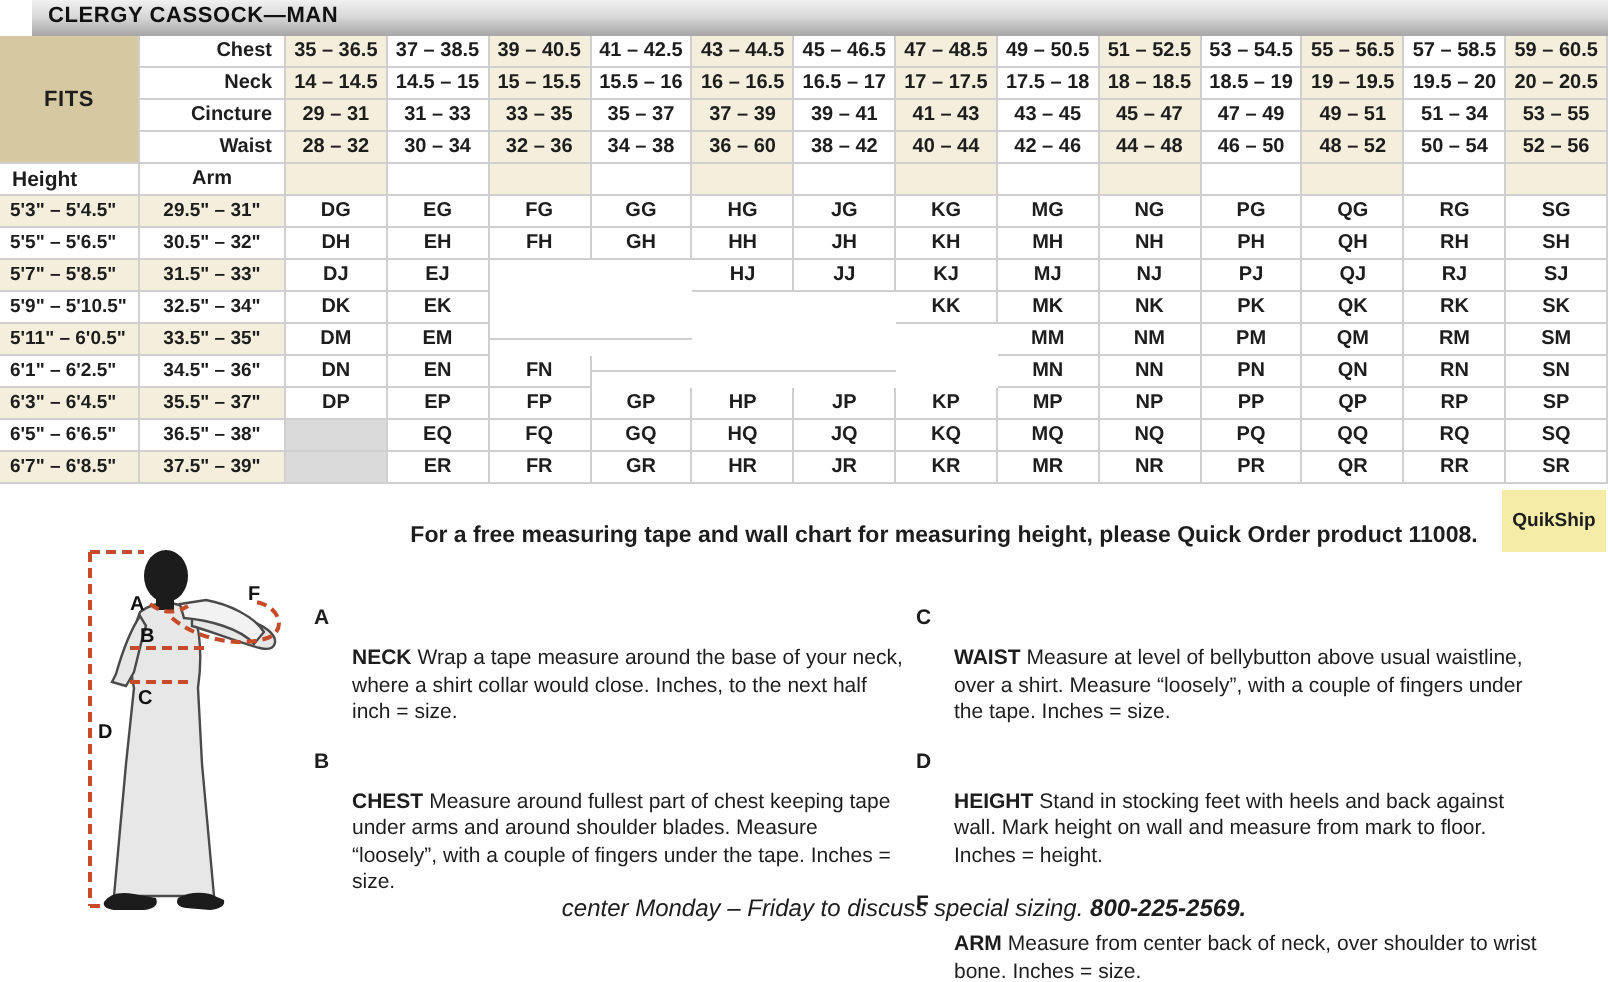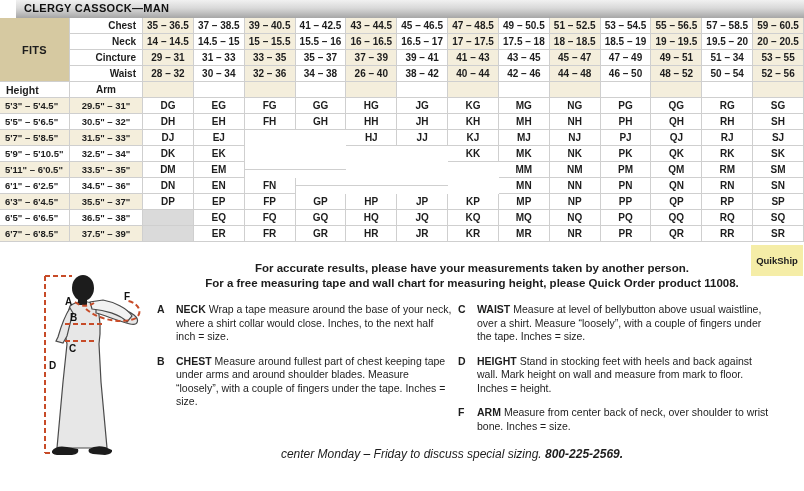--- a/index.html
+++ b/index.html
@@ -37,21 +37,21 @@
   
   #notes{position:absolute;left:140px;top:261px;width:664px;text-align:center;
     font-size:11.5px;font-weight:bold;line-height:15px;}
 
   
   .instr-col{position:absolute;top:303px;display:flex;flex-direction:column;gap:11px;}
   #instr-left{left:157px;width:296px;}
   #instr-right{left:458px;width:312px;}
   .instr-item{display:flex;align-items:flex-start;}
   .instr-letter{flex:0 0 19px;font-weight:bold;font-size:10.5px;line-height:13.5px;}
-  .instr-text{font-size:10.5px;line-height:13.5px;}
+  .instr-text{font-size:10.5px;line-height:13.5px;margin-top:20px;}
   .kw{font-weight:bold;padding-right:3px;}
 
   
   #footer{position:absolute;left:100px;top:446px;width:704px;text-align:center;
     font-style:italic;font-size:12px;line-height:16px;}
   #footer .phone{font-weight:bold;}
 
   
   #diagram{position:absolute;left:12px;top:272px;}
   .meas{fill:none;stroke:var(--measure_red,#c74b28);stroke-width:2;
@@ -109,21 +109,21 @@
       <div class="cell cream">45 – 47</div>
       <div class="cell">47 – 49</div>
       <div class="cell cream">49 – 51</div>
       <div class="cell">51 – 34</div>
       <div class="cell cream">53 – 55</div>
       <div class="cell mlabel">Waist</div>
       <div class="cell cream">28 – 32</div>
       <div class="cell">30 – 34</div>
       <div class="cell cream">32 – 36</div>
       <div class="cell">34 – 38</div>
-      <div class="cell cream">26 – 40</div>
+      <div class="cell cream">36 – 60</div>
       <div class="cell">38 – 42</div>
       <div class="cell cream">40 – 44</div>
       <div class="cell">42 – 46</div>
       <div class="cell cream">44 – 48</div>
       <div class="cell">46 – 50</div>
       <div class="cell cream">48 – 52</div>
       <div class="cell">50 – 54</div>
       <div class="cell cream">52 – 56</div>
       <div class="cell hhead">Height</div>
       <div class="cell">Arm</div>
@@ -273,21 +273,20 @@
       <div class="cell">NR</div>
       <div class="cell">PR</div>
       <div class="cell">QR</div>
       <div class="cell">RR</div>
       <div class="cell">SR</div>
     </div>
 
   <div id="quikship">QuikShip</div>
 
   <div id="notes">
-    <div>For accurate results, please have your measurements taken by another person.</div>
     <div>For a free measuring tape and wall chart for measuring height, please Quick Order product 11008.</div>
   </div>
 
   <svg id="diagram" width="140" height="200" viewBox="0 0 140 200">
 
     <g>
       <path class="meas" d="M33,4 H60"></path>
       <path class="meas" d="M33,4 V181"></path>
       <path class="meas" d="M33,181 H46"></path>
     </g>

